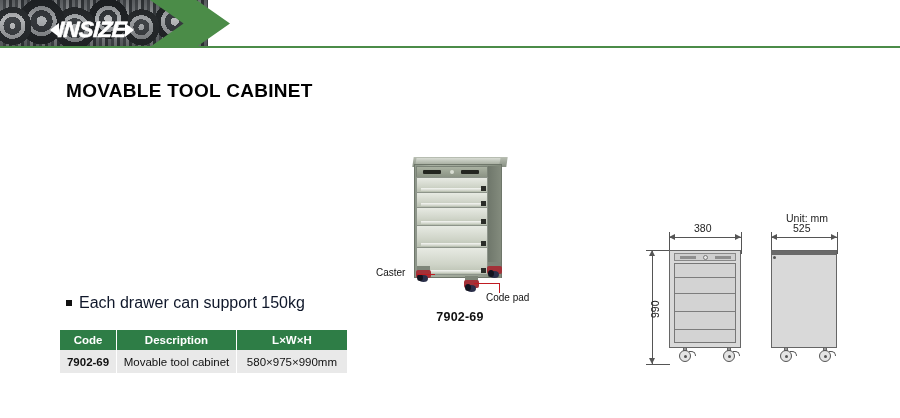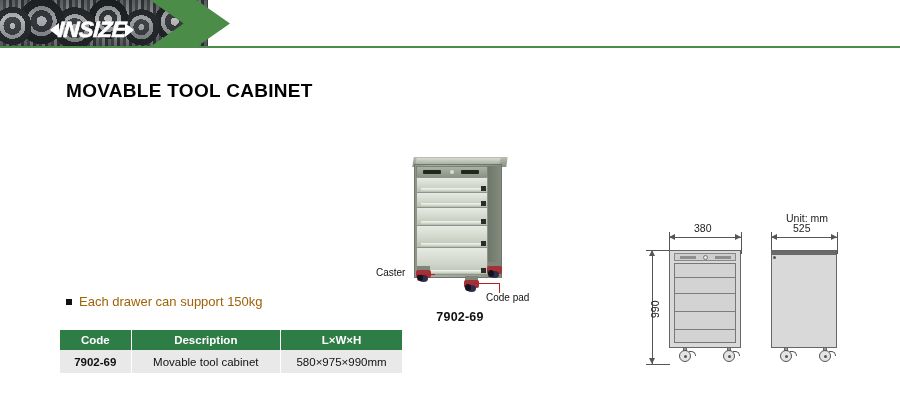--- a/index.html
+++ b/index.html
@@ -57,25 +57,25 @@
 
   
   .page-title{
     position:absolute;left:66px;top:80px;
     font-size:19px;font-weight:bold;color:#000000;letter-spacing:.3px;
   }
 
   
   .bullet-row{position:absolute;left:66px;top:294px;display:flex;align-items:center;gap:7px;}
   .bullet-sq{width:6px;height:6px;background:#111;display:inline-block;}
-  .bullet-text{font-size:13px;color:#a16207;}
+  .bullet-text{font-size:16px;color:#0f172a;}
 
   
   .spec-table{
-    position:absolute;left:60px;top:330px;width:342px;
+    position:absolute;left:60px;top:330px;width:287px;
     border-collapse:collapse;
   }
   .spec-table th{
     background:#2e7d46;color:#ffffff;font-size:11.5px;font-weight:bold;
     padding:3px 0 3px 0;text-align:center;border-right:1px solid #ffffff;
     height:14px;
   }
   .spec-table th:last-child{border-right:none;}
   .spec-table td{
     background:#e9e9e9;color:#111;font-size:11.5px;text-align:center;

